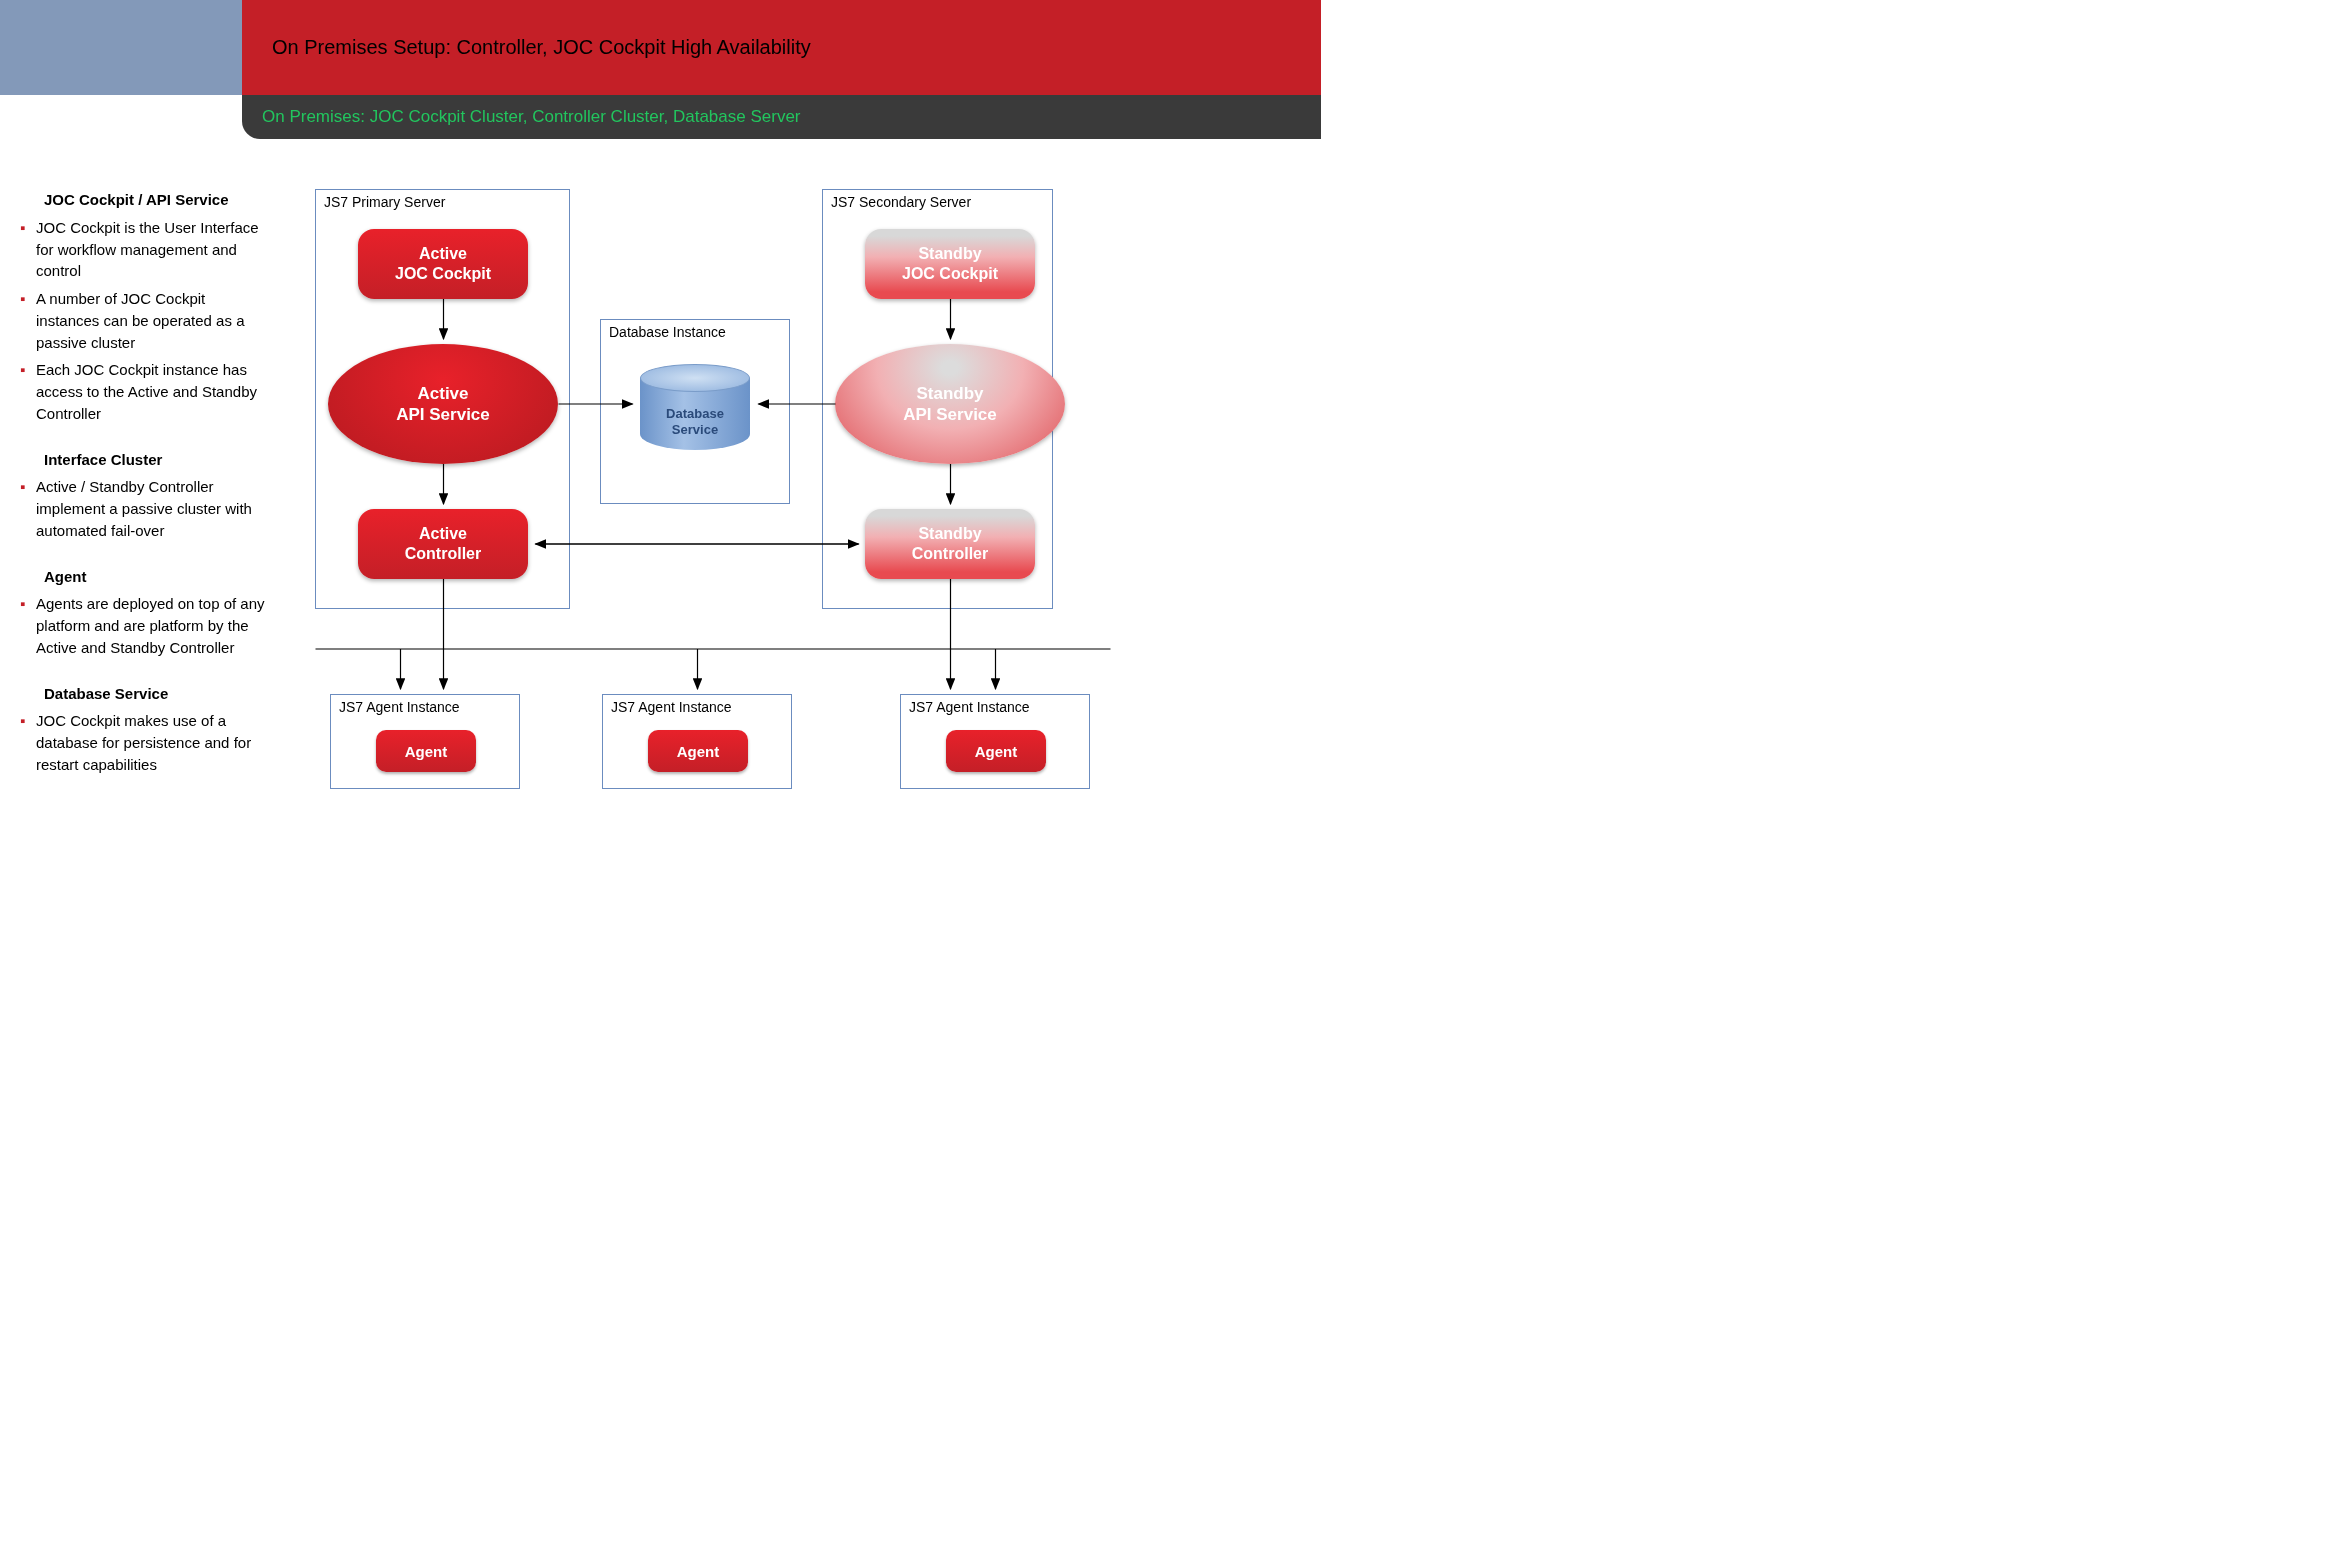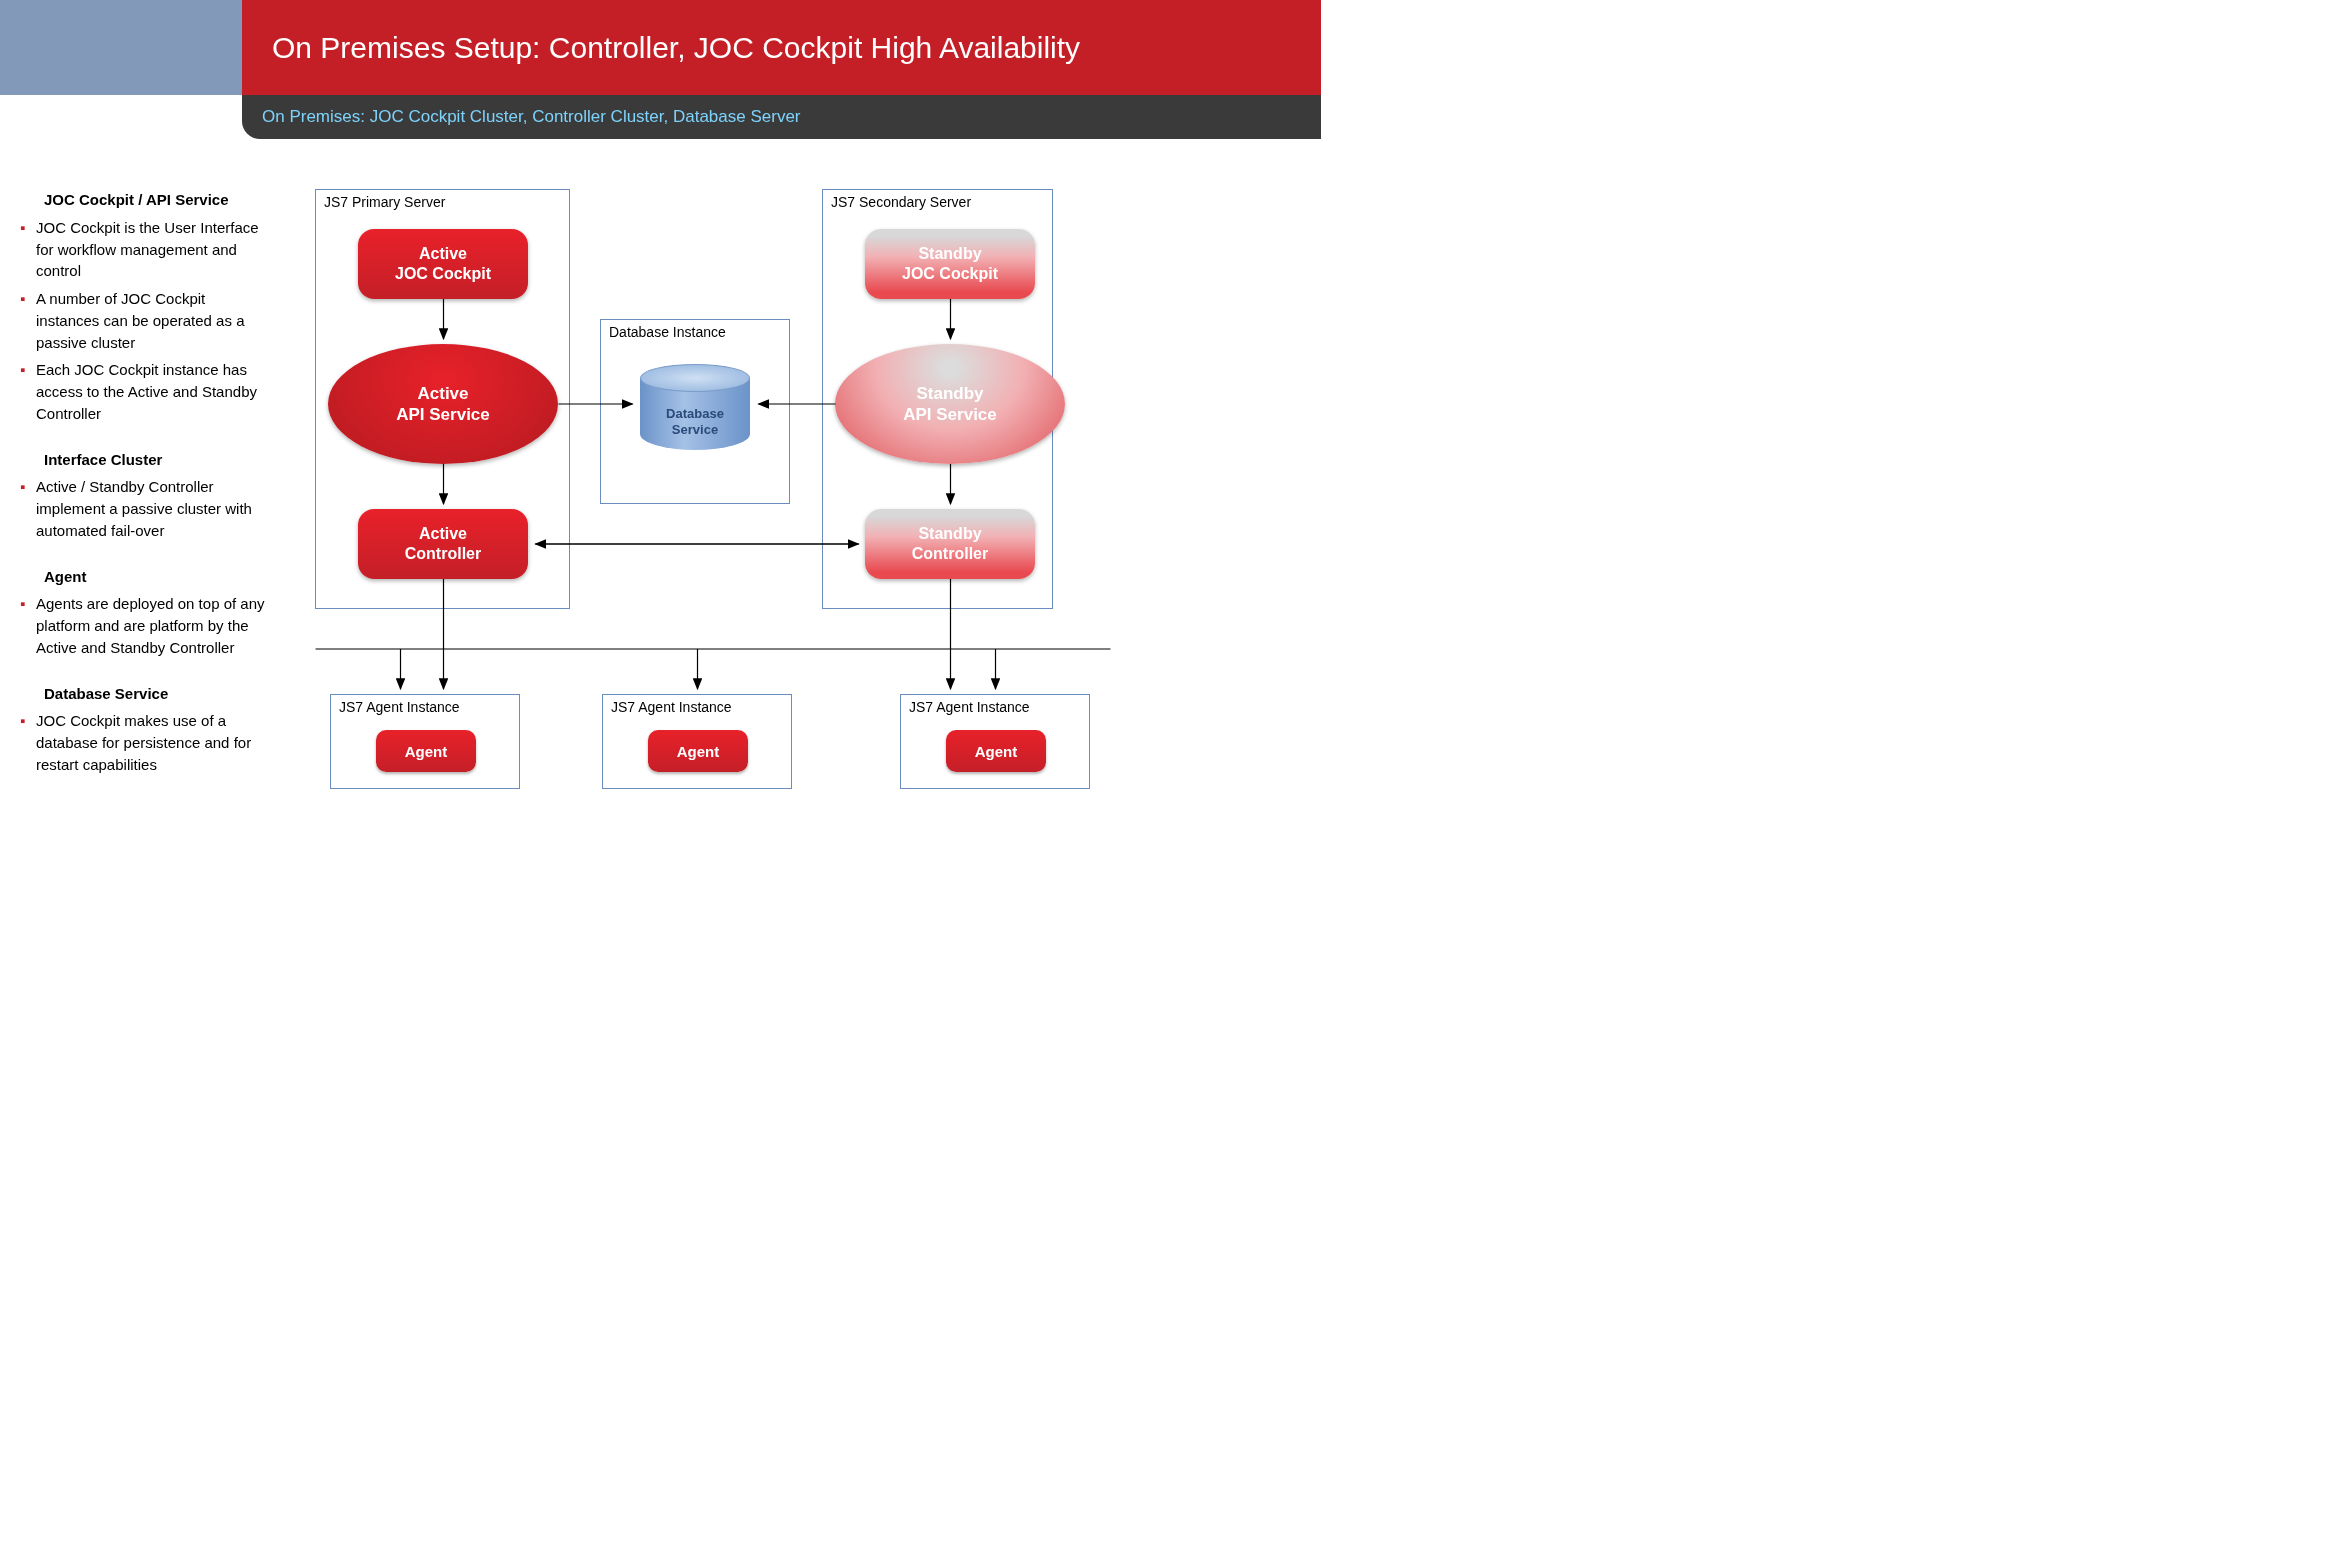--- a/index.html
+++ b/index.html
@@ -2,26 +2,26 @@
 <html><head>
 <meta charset="utf-8">
 <style>
   * { box-sizing: border-box; margin: 0; padding: 0; }
   body { font-family: Arial, Helvetica, sans-serif; background: #fff; width: 1321px; }
   
   
   .header-row { display: flex; height: 95px; }
   .header-left { width: 242px; background: #8399b9; }
   .header-right { flex: 1; background: #c41f27; display: flex; align-items: center; padding-left: 30px; }
-  .header-title { color: #ffffff; font-size: 30px; font-weight: 400; }
+  .header-title { color: #000000; font-size: 20px; font-weight: 400; }
   
   
   .subtitle-row { display: flex; }
   .subtitle-left { width: 242px; }
-  .subtitle-right { flex: 1; background: #3a3a3a; color: #7dd3fc; font-size: 17px; padding: 12px 20px; border-bottom-left-radius: 18px; }
+  .subtitle-right { flex: 1; background: #3a3a3a; color: #22c55e; font-size: 17px; padding: 12px 20px; border-bottom-left-radius: 18px; }
   
   
   .main { display: flex; padding-top: 50px; }
   .left-col { width: 280px; padding-left: 20px; padding-right: 10px; font-size: 15px; line-height: 1.45; }
   .right-col { flex: 1; position: relative; height: 640px; }
   
   .section-head { font-weight: bold; margin-bottom: 6px; margin-left: 24px; }
   .section { margin-bottom: 24px; }
   ul.bullets { list-style: none; padding: 0; }
   ul.bullets li { position: relative; padding-left: 16px; margin-bottom: 6px; }

